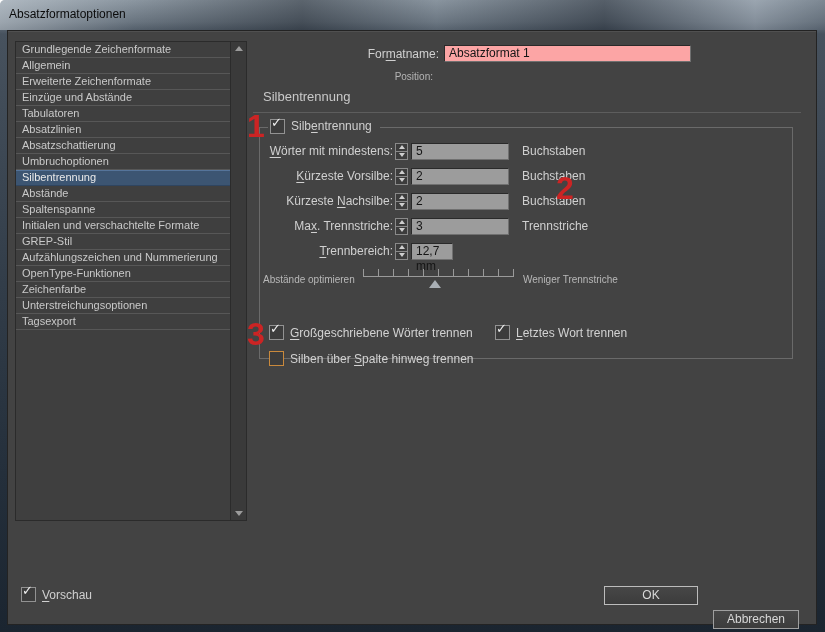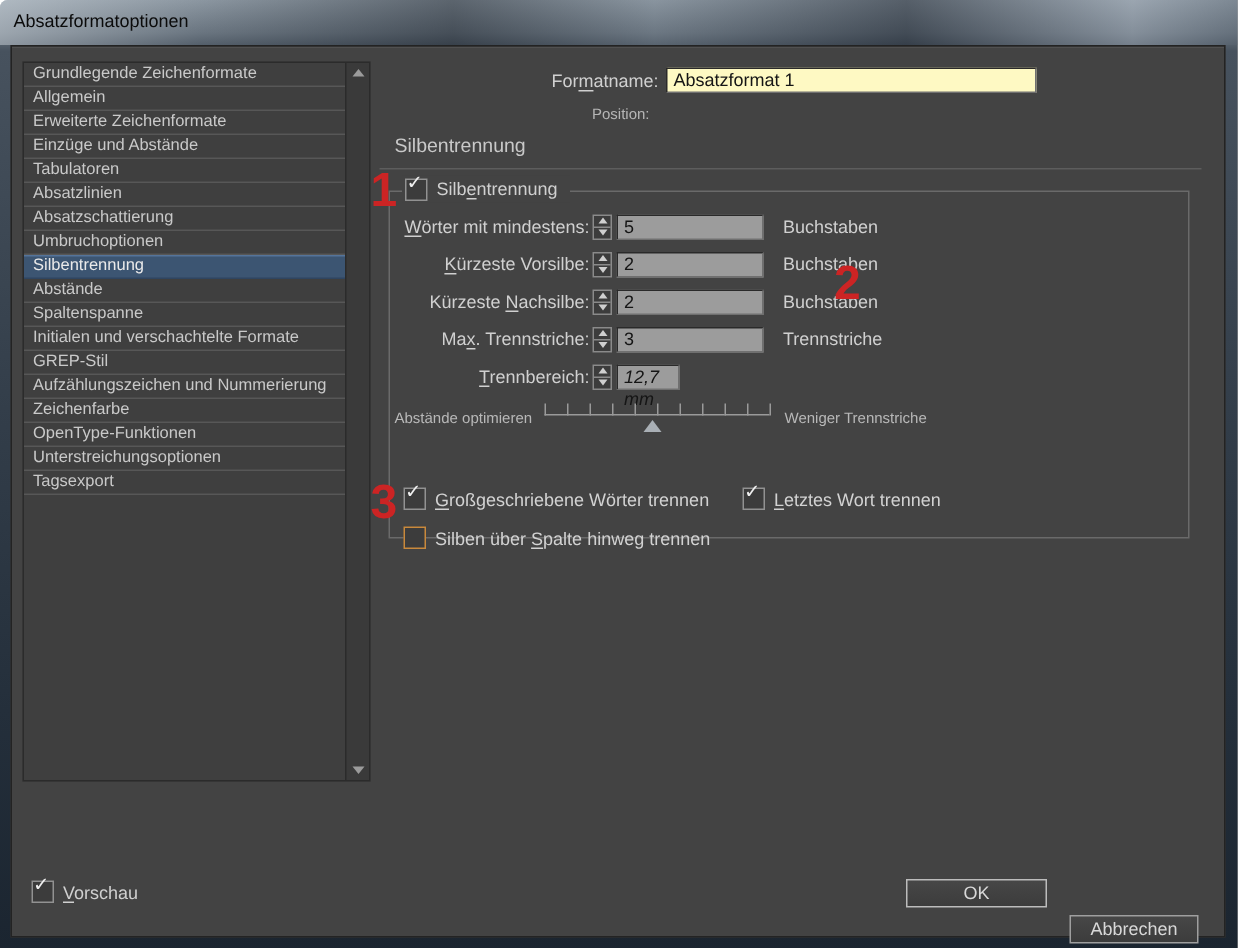--- a/index.html
+++ b/index.html
@@ -22,21 +22,21 @@
   .srow.sel{background:#3c5572;color:#eaeaea;border-bottom-color:#2f4references;border-bottom:1px solid #2f4560;box-shadow:inset 0 1px 0 #55749a;}
   .sbar{width:15px;border-left:1px solid #2b2b2b;background:#3a3a3a;display:flex;flex-direction:column;justify-content:space-between;}
   .sb-btn{height:13px;display:flex;align-items:center;justify-content:center;}
   .tri-up{width:0;height:0;border-left:4px solid transparent;border-right:4px solid transparent;border-bottom:5px solid #9b9b9b;}
   .tri-dn{width:0;height:0;border-left:4px solid transparent;border-right:4px solid transparent;border-top:5px solid #9b9b9b;}
 
   
   .lab{color:#d0d0d0;font-size:12px;}
   u{text-decoration:underline;text-underline-offset:2px;}
   .fmt-label{position:absolute;left:255px;top:16px;width:176px;text-align:right;}
-  .fmt-field{position:absolute;left:436px;top:14px;width:247px;height:17px;background:#fef9c3;
+  .fmt-field{position:absolute;left:436px;top:14px;width:247px;height:17px;background:#fca5a5;
     border:1px solid #2a2a2a;border-bottom-color:#707070;border-right-color:#707070;box-sizing:border-box;
     color:#151515;font-size:12px;line-height:15px;padding:0 4px;}
   .pos-label{position:absolute;left:255px;top:40px;width:170px;text-align:right;font-size:10px;color:#b5b5b5;}
   .panel-heading{position:absolute;left:255px;top:58px;font-size:13px;color:#c9c9c9;}
   .sep{position:absolute;left:245px;top:81px;width:548px;height:1px;background:#5d5d5d;}
 
   
   .groupbox{position:absolute;left:251px;top:96px;width:534px;height:232px;border:1px solid #6a6a6a;box-sizing:border-box;}
   .legend{position:absolute;left:260px;top:86px;background:#434343;padding:0 8px 0 2px;height:18px;display:flex;align-items:center;gap:6px;}
 
@@ -45,21 +45,21 @@
   .cb.orange{border-color:#c9893c;}
 
   .frow{position:absolute;left:255px;height:20px;display:flex;align-items:center;}
   .flabel{width:130px;text-align:right;color:#d0d0d0;font-size:12px;white-space:nowrap;}
   .spin{margin-left:2px;width:13px;height:17px;display:flex;flex-direction:column;border:1px solid #8a8a8a;background:#3c3c3c;box-sizing:border-box;flex:none;}
   .spin .half{flex:1;display:flex;align-items:center;justify-content:center;}
   .spin .half.up{border-bottom:1px solid #8a8a8a;}
   .sp-up{width:0;height:0;border-left:3px solid transparent;border-right:3px solid transparent;border-bottom:4px solid #cfcfcf;}
   .sp-dn{width:0;height:0;border-left:3px solid transparent;border-right:3px solid transparent;border-top:4px solid #cfcfcf;}
   .nfield{margin-left:3px;width:98px;height:17px;background:#9c9c9c;border:1px solid #2a2a2a;border-bottom-color:#707070;border-right-color:#707070;box-sizing:border-box;color:#151515;font-size:12px;line-height:15px;padding:0 4px;}
-  .nfield.narrow{width:42px;font-style:italic;}
+  .nfield.narrow{width:42px;}
   .suffix{margin-left:13px;color:#d0d0d0;font-size:12px;}
 
   
   .slide-label{position:absolute;top:243px;font-size:10px;color:#b8b8b8;}
   .ruler{position:absolute;left:355px;top:238px;width:150px;height:8px;display:flex;border-right:1px solid #9a9a9a;}
   .ruler i{flex:1;border-left:1px solid #9a9a9a;border-bottom:1px solid #9a9a9a;}
   .thumb{position:absolute;left:421px;top:249px;width:0;height:0;border-left:6px solid transparent;border-right:6px solid transparent;border-bottom:8px solid #a9afb5;}
 
   .cbrow{position:absolute;display:flex;align-items:center;gap:6px;}
   .cbrow .lab{color:#d2d2d2;white-space:nowrap;}
@@ -92,22 +92,22 @@
         <div class="srow">Tabulatoren</div>
         <div class="srow">Absatzlinien</div>
         <div class="srow">Absatzschattierung</div>
         <div class="srow">Umbruchoptionen</div>
         <div class="srow sel">Silbentrennung</div>
         <div class="srow">Abstände</div>
         <div class="srow">Spaltenspanne</div>
         <div class="srow">Initialen und verschachtelte Formate</div>
         <div class="srow">GREP-Stil</div>
         <div class="srow">Aufzählungszeichen und Nummerierung</div>
+        <div class="srow">OpenType-Funktionen</div>
         <div class="srow">Zeichenfarbe</div>
-        <div class="srow">OpenType-Funktionen</div>
         <div class="srow">Unterstreichungsoptionen</div>
         <div class="srow">Tagsexport</div>
       </div>
       <div class="sbar">
         <div class="sb-btn">
             <i class="tri-up"></i>
           </div>
         <div class="sb-btn">
             <i class="tri-dn"></i>
           </div>

